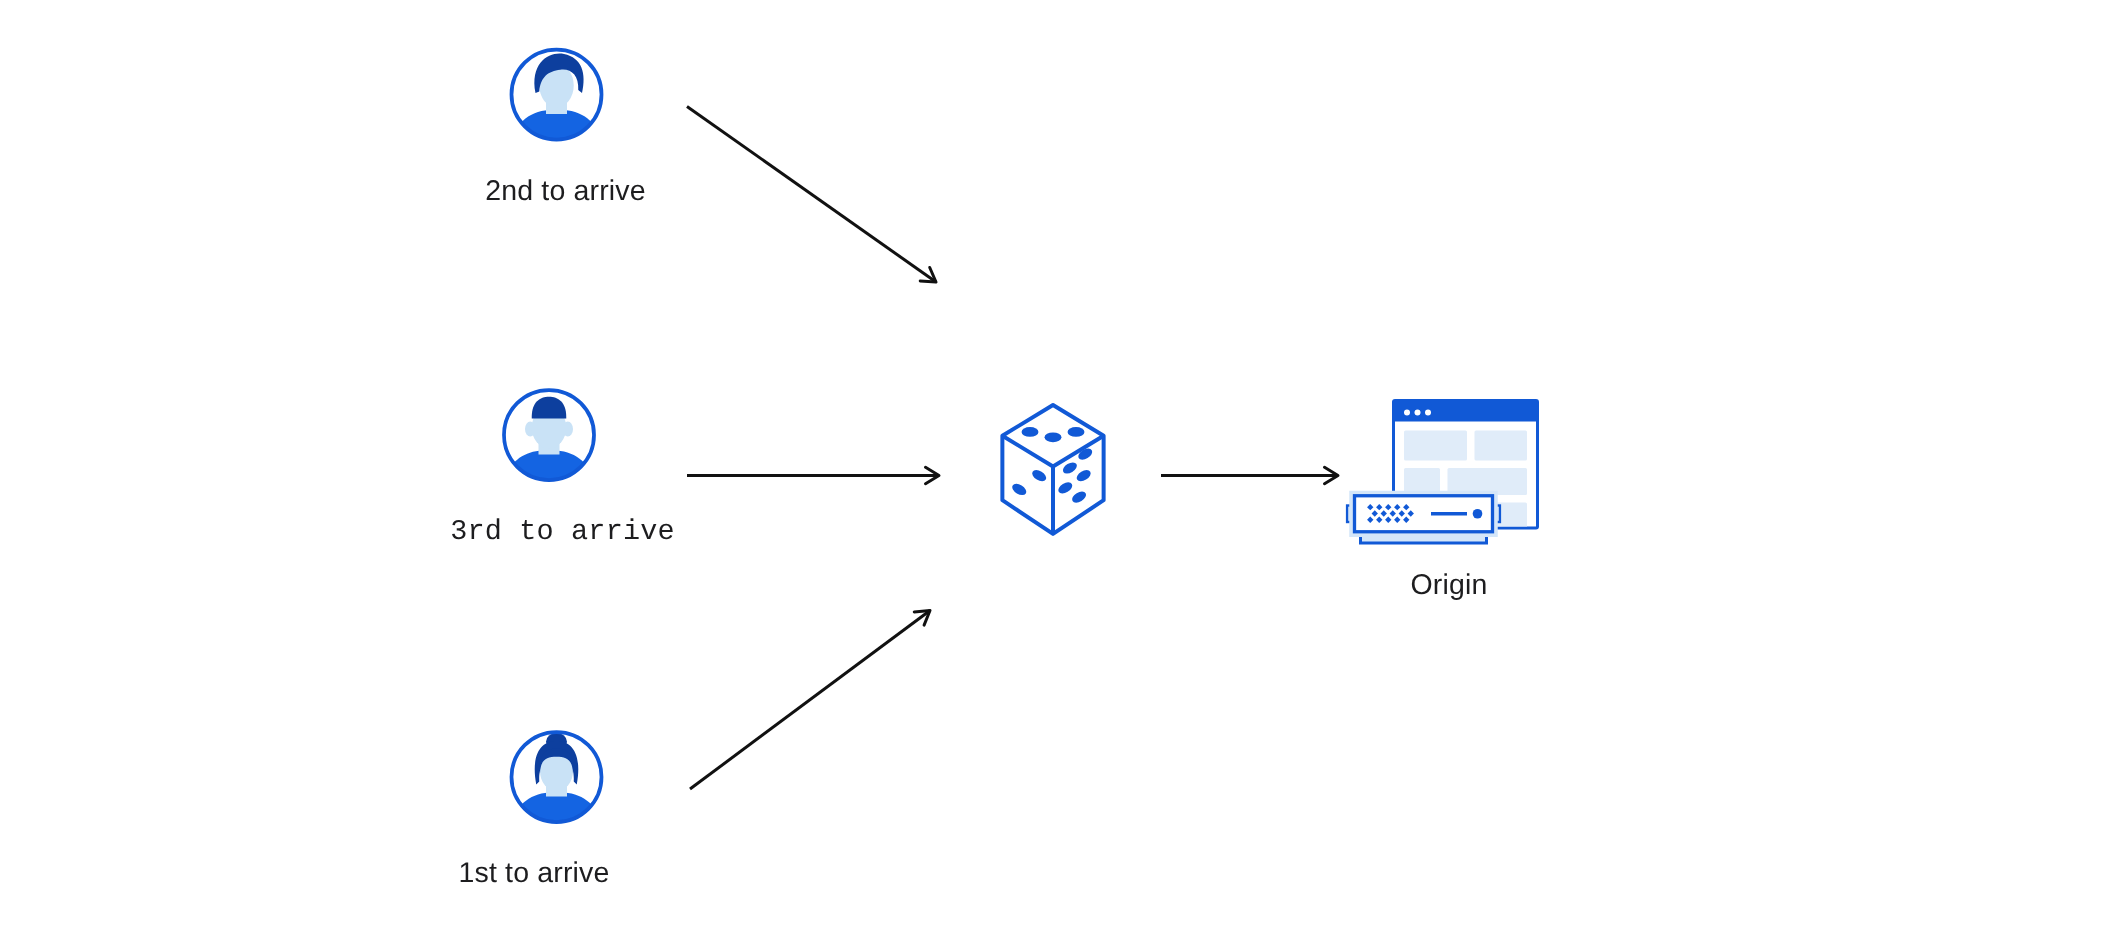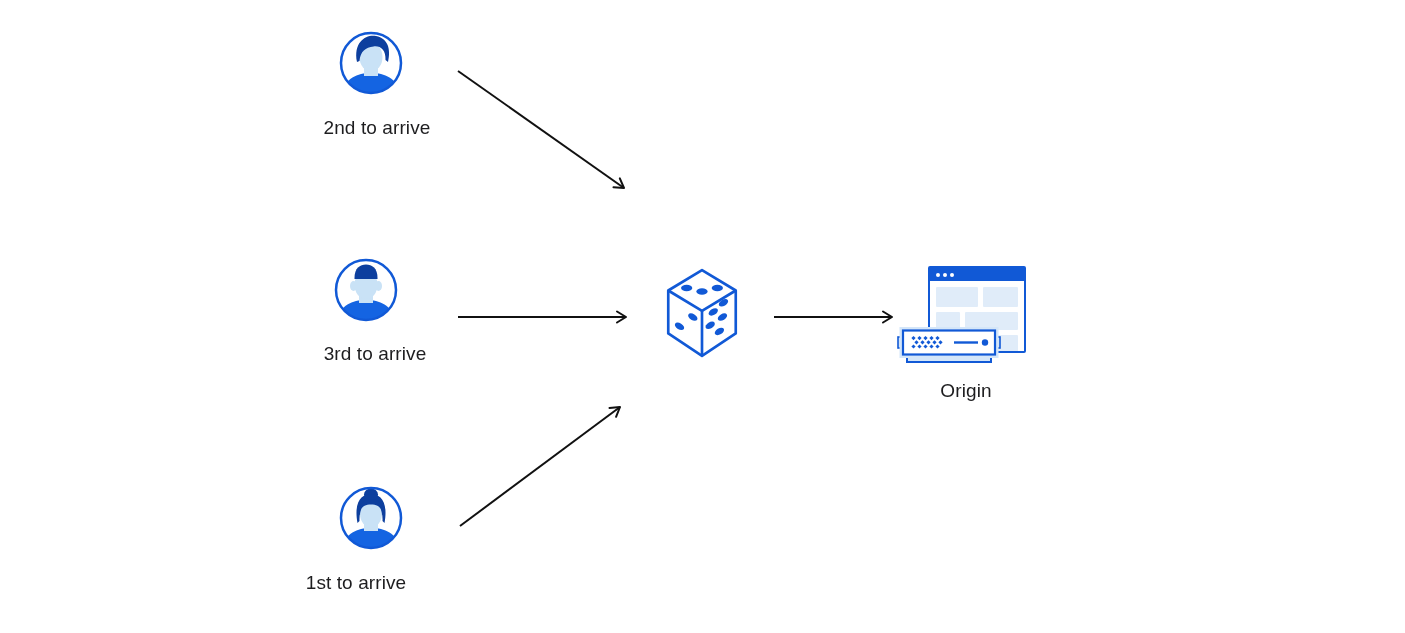--- a/index.html
+++ b/index.html
@@ -62,21 +62,21 @@
   
   .server{
     position:absolute;
     left:897px; top:327px;
     z-index:2;
   }
   .origin-label{left:886px;top:380px;}
   
   .avatar{position:absolute;width:66px;height:66px;}
   .label-1{left:297px;top:117px;text-align:center;}
-  .label-2{left:295px;top:343px;}
+  .label-2{left:295px;top:343px;font-family:Liberation Mono, monospace;}
   .label-3{left:276px;top:572px;}
   
   .arrows{
     position:absolute;left:0;top:0;width:1405px;height:633px;
     pointer-events:none;
     z-index:3;
   }
   .dice{position:absolute;left:666px;top:268px;}
 </style>
 </head>

